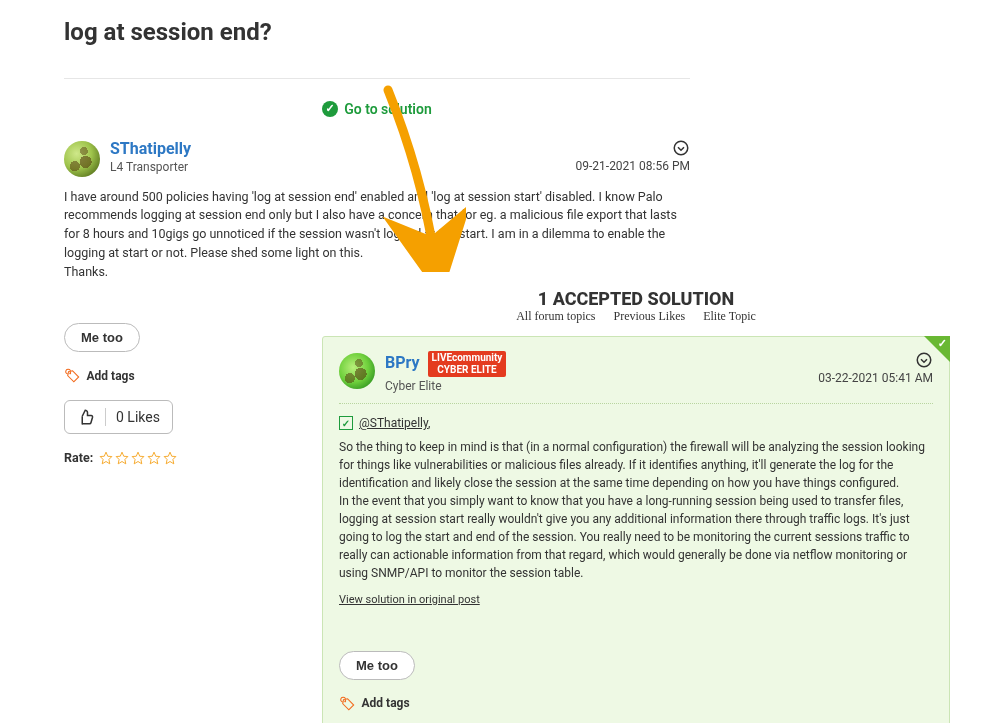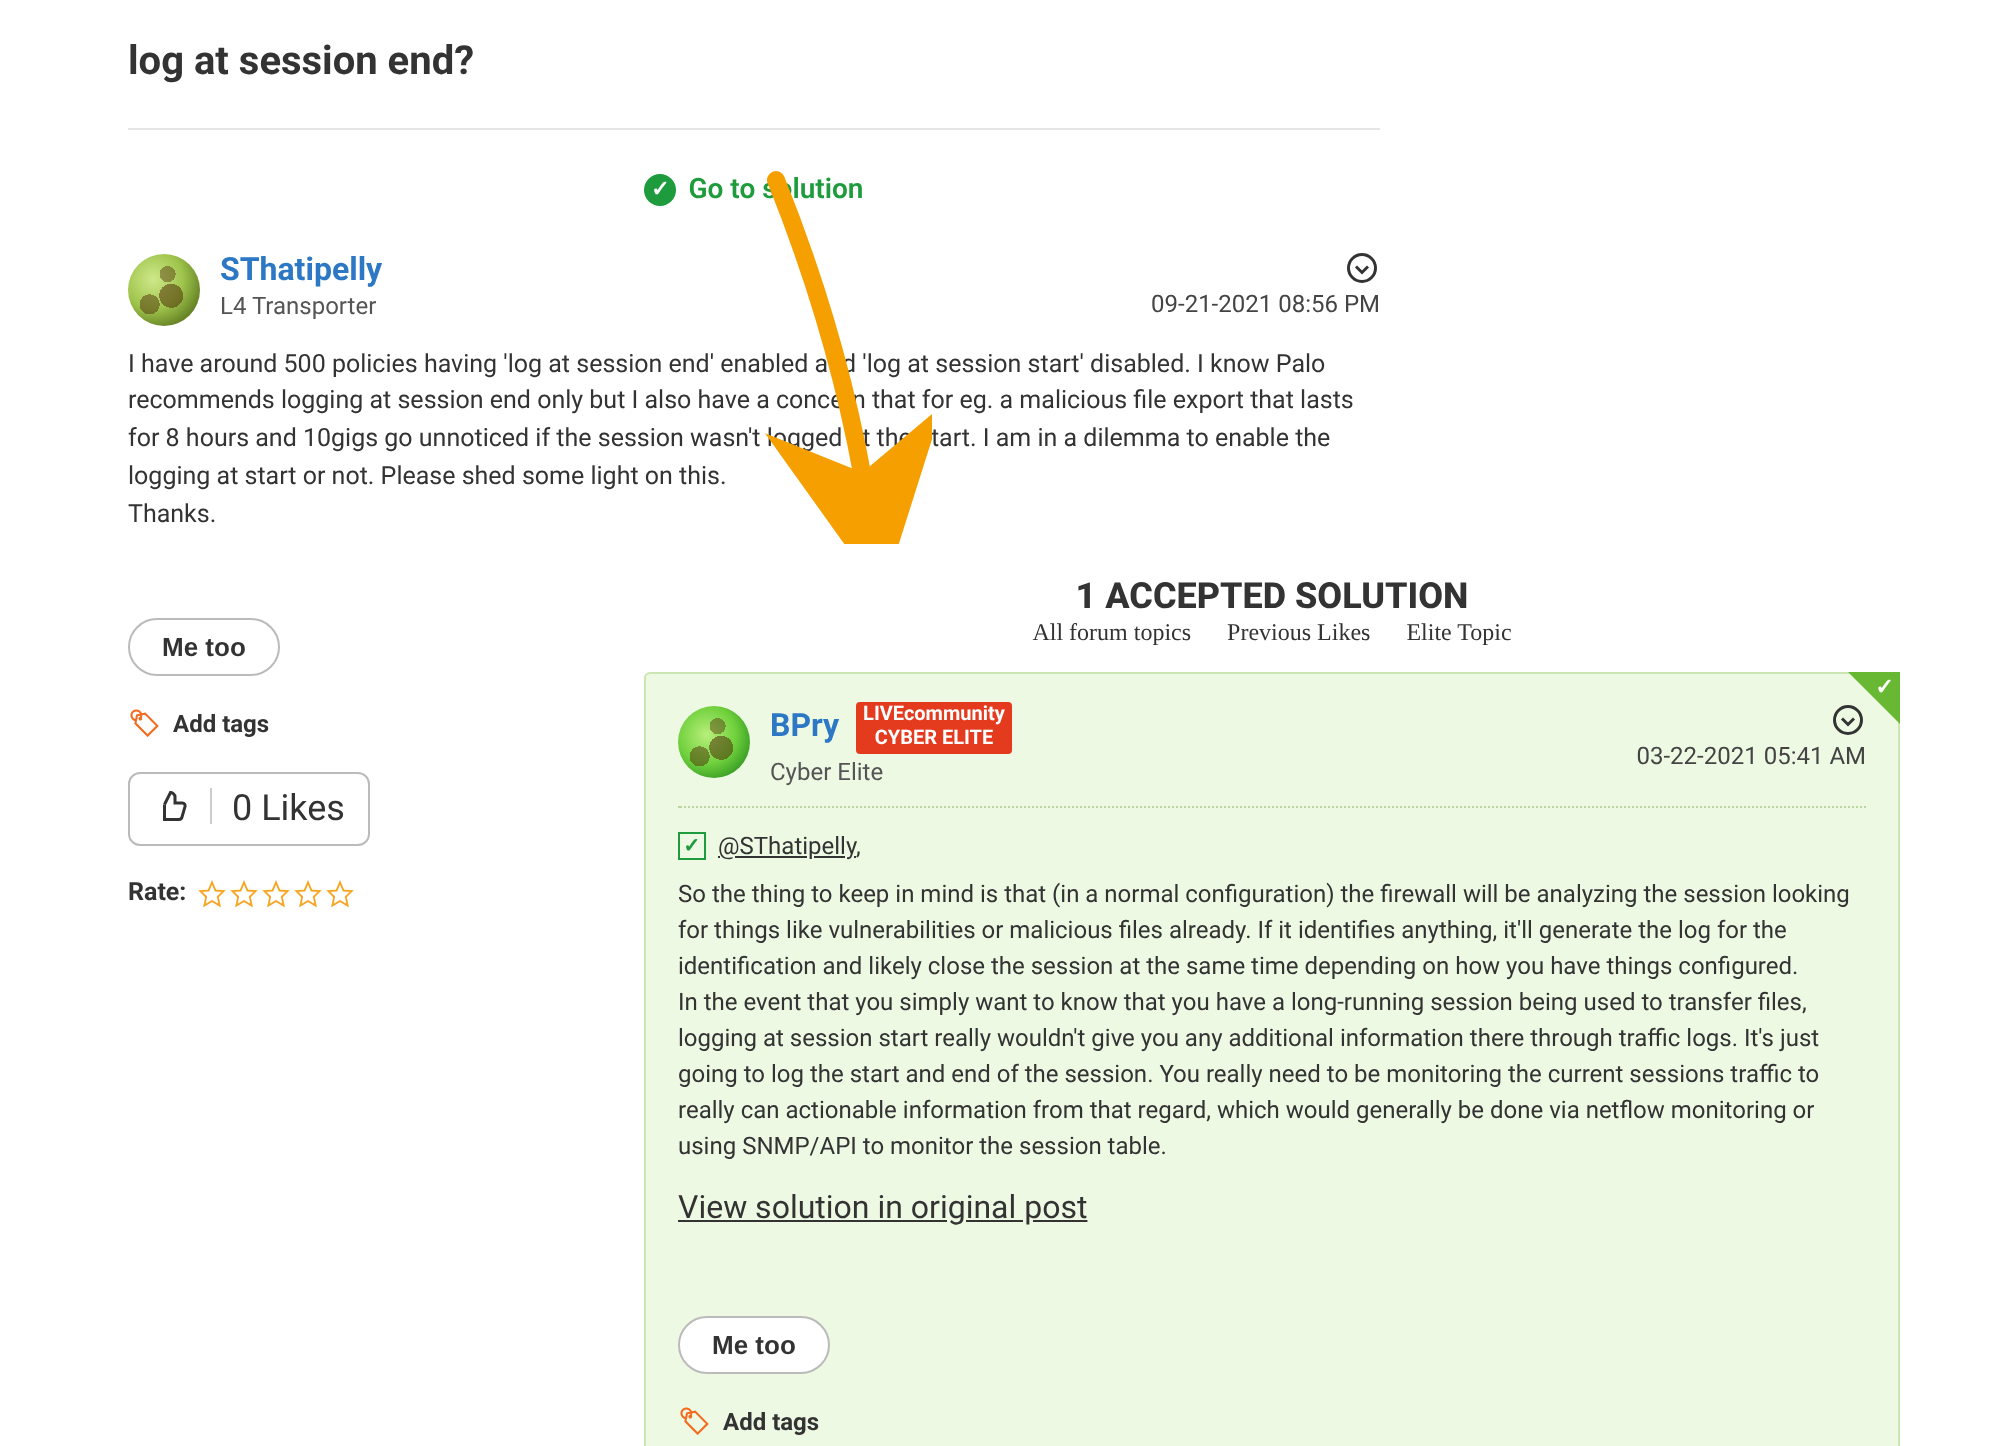--- a/index.html
+++ b/index.html
@@ -22,24 +22,24 @@
       top: 0;
       width: 658px;
       padding: 18px 16px 24px 16px;
       clip-path: polygon(
         0% 0%, 3% 1.5%, 8% 0.2%, 14% 1.8%, 20% 0.4%, 27% 1.6%, 36% 0.2%, 44% 1.4%, 52% 0.3%, 60% 1.6%, 68% 0.1%, 76% 1.6%, 83% 0.3%, 90% 1.4%, 95% 0.4%, 100% 1.0%,
         100% 40%, 100% 99%, 95% 98%, 88% 99.6%, 80% 98.2%, 74% 99.8%, 67% 98.2%, 58% 99.6%, 50% 98.4%, 44% 99.8%, 36% 98%, 28% 99.6%, 22% 98.4%, 16% 99.8%, 10% 98.4%, 5% 99.6%, 0% 98%,
         0.4% 92%, 1.6% 85%, 0.4% 78%, 1.6% 66%, 0.2% 58%, 1.6% 50%, 0.4% 42%, 1.5% 33%, 0.3% 24%, 1.5% 16%, 0.3% 8%, 0% 0%
       );
     }
     .title {
-      font-size: 20px;
+      font-size: 24px;
       font-weight: 700;
       color: #333;
-      margin-bottom: 22px;
+      margin-bottom: 32px;
     }
     .hr { border: none; border-top: 1px solid #e6e6e6; margin: 0 0 18px 0; }
     .go-solution {
       text-align: center;
       margin-bottom: 22px;
     }
     .go-solution a {
       color: #1e9b3c;
       font-weight: 600;
       text-decoration: none;
@@ -101,23 +101,23 @@
       font-weight: 600;
       margin-top: 26px;
     }
     .row-gap { margin-top: 16px; }
     .add-tags {
       display: inline-flex; align-items: center; gap: 6px;
       font-size: 12px; font-weight: 700; color: #333;
     }
     .tag-icon { color: #f26c1f; font-size: 13px; }
     .like-btn {
-      display: inline-flex; align-items: flex-start; gap: 10px;
+      display: inline-flex; align-items: center; gap: 10px;
       border: 1px solid #bbb; border-radius: 6px;
-      padding: 7px 12px; font-size: 18px; color: #333; cursor: pointer;
+      padding: 7px 12px; font-size: 14px; color: #333; cursor: pointer;
     }
     .thumb { width: 18px; height: 18px; }
     .rate-row { margin-top: 16px; font-size: 12.5px; font-weight: 700; color:#333; display:flex; align-items:center; gap:6px;}
     .stars { display:inline-flex; gap:2px; }
     .star { width:14px; height:14px; }
     
     .card2 {
       left: 306px;
       top: 260px;
       width: 660px;
@@ -170,21 +170,21 @@
     }
     .sol-hr { border:none; border-top: 1px dotted #b8d59f; margin: 10px 0 10px 0; }
     .sol-body { font-size: 12px; color:#333; line-height: 1.5; }
     .mention-line { display:flex; align-items:center; gap:6px; margin-bottom:6px;}
     .mention { text-decoration: underline; color:#333;}
     .check-square {
       width: 14px; height: 14px; border: 1.5px solid #1e9b3c;
       display:inline-flex; align-items:center; justify-content:center;
       color:#1e9b3c; font-size:10px; font-weight:bold;
     }
-    .view-orig { text-decoration: underline; font-size:16px; color:#333; display:inline-block; margin-top:10px;}
+    .view-orig { text-decoration: underline; font-size:11px; color:#333; display:inline-block; margin-top:10px;}
     .bottom-row { display:flex; justify-content: space-between; align-items:center; margin-top: 14px;}
     .btn-reply { border-color: #f26c1f; color:#f26c1f; }
     
     .arrow {
       position: absolute;
       left: 376px; top: 82px;
       width: 90px; height: 190px;
       pointer-events:none;
       z-index: 50;
     }

